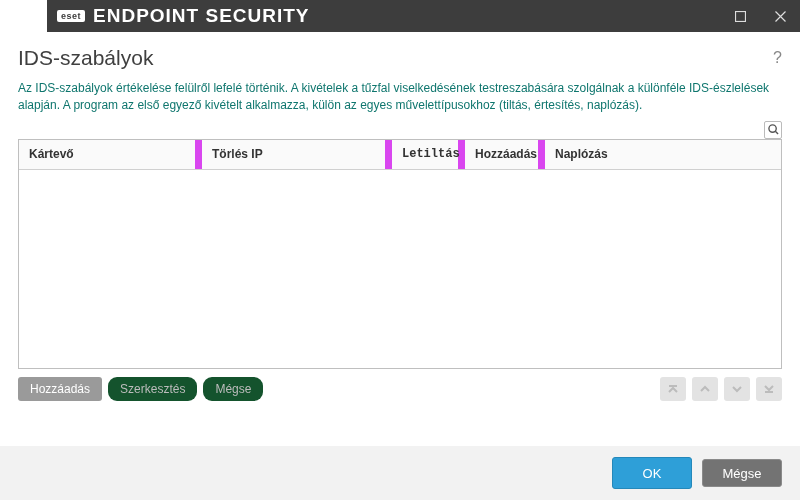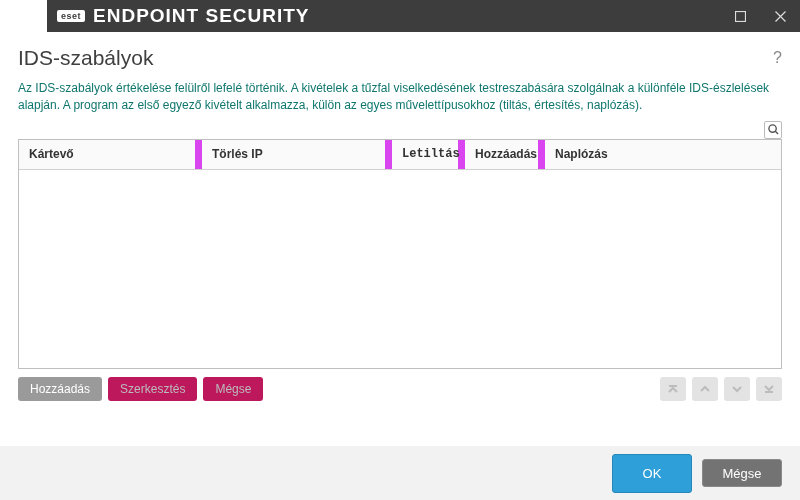--- a/index.html
+++ b/index.html
@@ -23,26 +23,26 @@
   .th { display: flex; align-items: center; padding: 0 10px; border-right: 7px solid #d946ef; }
   .th:last-child { border-right: none; text-align: right; }
   .c-malware { width: 183px; }
   .c-app { width: 160px; }
   .c-ip { width: 190px; }
   .c-block { width: 73px; font-family: Liberation Mono, monospace; }
   .c-notify { width: 80px; }
   .c-log { flex: 1; }
   .toolbar { display: flex; align-items: center; gap: 6px; margin-top: 8px; padding-bottom: 10px; }
   .btn-sm { height: 24px; padding: 0 12px; font-size: 12px; border: none; border-radius: 3px; background: #9a9a9a; color: #fff; cursor: pointer; }
-  .btn-sm.disabled { background: #be185d; color: #bcbcbc; cursor: default; }
+  .btn-sm.disabled { background: #14532d; color: #bcbcbc; cursor: default; border-radius: 9px; }
   .toolbar-spacer { flex: 1; }
   .arrow-btn { width: 26px; height: 24px; background: #e3e3e3; border: none; border-radius: 3px; display: flex; align-items: center; justify-content: center; }
   .arrow-btn svg { width: 14px; height: 14px; stroke: #bcbcbc; stroke-width: 2; fill: none; }
   .footer { position: absolute; bottom: 0; left: 0; right: 0; height: 54px; background: #f2f2f2; display: flex; align-items: center; justify-content: flex-end; gap: 10px; padding: 0 18px; }
-  .btn-primary { width: 80px; height: 39px; background: #2e9fd8; color: #fff; border: 1px solid #2488ba; border-radius: 3px; font-size: 13px; cursor: pointer; }
+  .btn-primary { width: 80px; height: 32px; background: #2e9fd8; color: #fff; border: 1px solid #2488ba; border-radius: 3px; font-size: 13px; cursor: pointer; }
   .btn-secondary { width: 80px; height: 28px; background: #737373; color: #fff; border: 1px solid #8a8a8a; border-radius: 3px; font-size: 13px; cursor: pointer; }
 </style>
 </head>
 <body>
 
 <div class="titlebar">
   <span class="brand-badge">eset</span>
   <span class="brand-text">ENDPOINT SECURITY</span>
   <div class="title-spacer"></div>
   <div class="title-btn">

